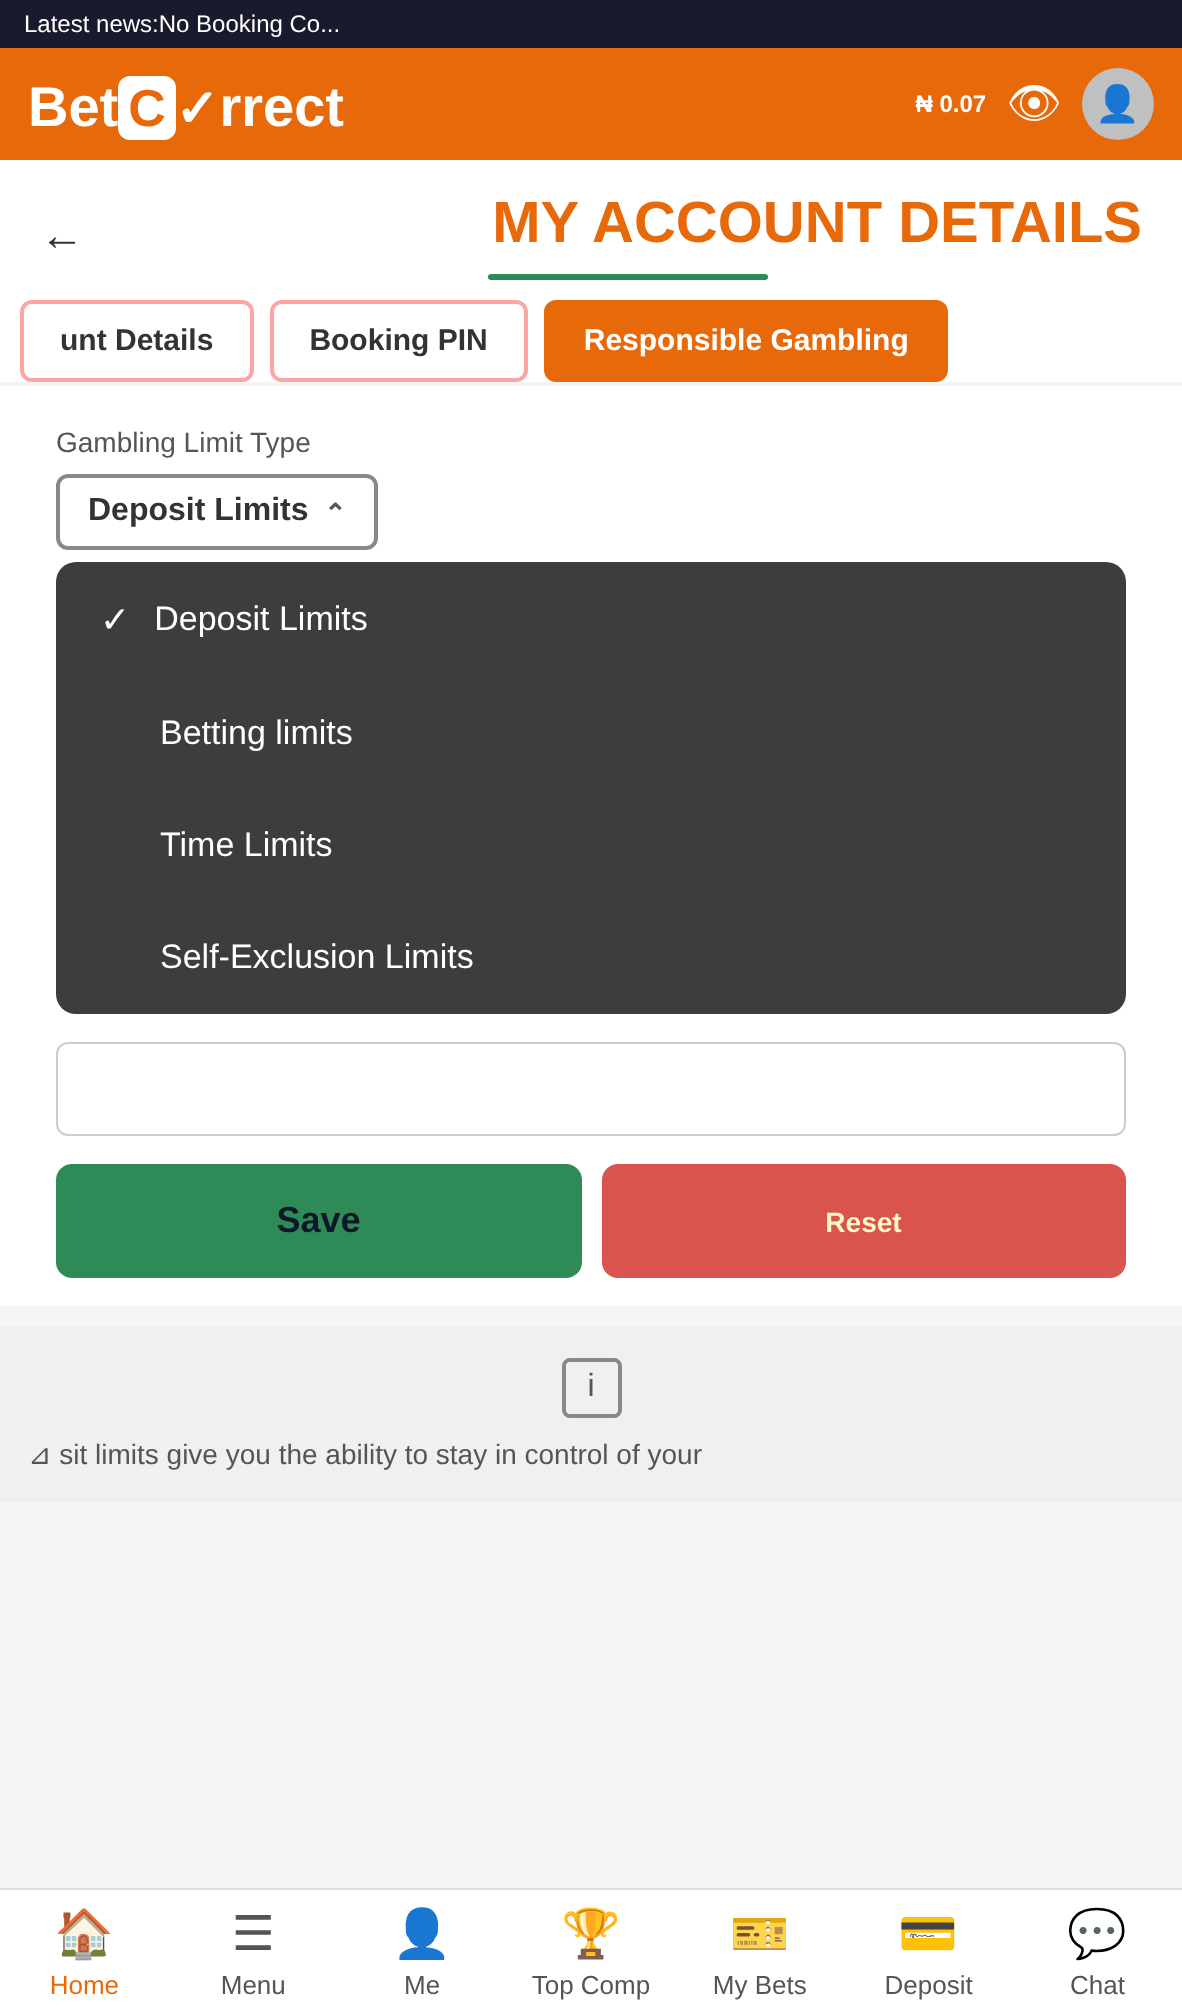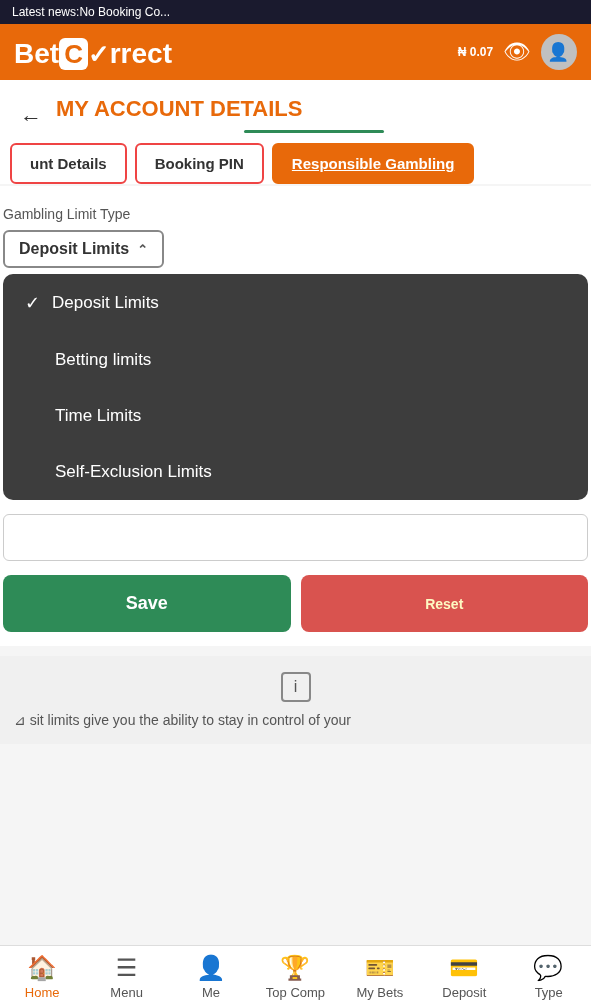--- a/index.html
+++ b/index.html
@@ -91,24 +91,24 @@
       display: flex;
       align-items: center;
       gap: 14px;
     }
     .back-btn {
       font-size: 22px;
       color: #333;
       cursor: pointer;
     }
     .page-title {
-      font-size: 22px;
+      font-size: 29px;
       font-weight: bold;
       color: #e8690a;
-      text-align: left;
+      text-align: right;
       flex: 1;
       padding-bottom: 8px;
     }
     .page-title-underline {
       height: 3px;
       background: #2e8b57;
       width: 140px;
       margin: 0 auto;
       border-radius: 2px;
     }
@@ -122,35 +122,34 @@
       gap: 8px;
       overflow-x: auto;
     }
     .tab-btn {
       padding: 10px 18px;
       border-radius: 6px;
       font-size: 15px;
       font-weight: bold;
       cursor: pointer;
       white-space: nowrap;
-      border: 2px solid #ef4444;
+      border: 2px solid #fca5a5;
       background: #fff;
       color: #333;
     }
     .tab-btn.active {
       background: #e8690a;
       color: #fff;
       border-color: #e8690a;
-      text-decoration: underline;
     }
 
     
     .main-content {
       background: #fff;
-      padding: 20px 3px 14px;
+      padding: 20px 28px 14px;
       margin-top: 2px;
     }
 
     .field-label {
       font-size: 14px;
       color: #555;
       margin-bottom: 8px;
     }
 
     .select-control {
@@ -216,21 +215,21 @@
 
     
     .action-buttons {
       display: flex;
       gap: 10px;
       margin-top: 14px;
     }
     .btn-save {
       flex: 1;
       background: #2e8b57;
-      color: #ffffff;
+      color: #0f172a;
       border: none;
       border-radius: 8px;
       padding: 18px;
       font-size: 18px;
       font-weight: bold;
       cursor: pointer;
     }
     .btn-reset {
       flex: 1;
       background: #d9534f;
@@ -417,15 +416,15 @@
   <div class="nav-item">
     <span class="nav-icon">🎫</span>
     <span class="nav-label">My Bets</span>
   </div>
   <div class="nav-item">
     <span class="nav-icon">💳</span>
     <span class="nav-label">Deposit</span>
   </div>
   <div class="nav-item">
     <span class="nav-icon">💬</span>
-    <span class="nav-label">Type</span>
+    <span class="nav-label">Chat</span>
   </div>
 </div>
 
 </body></html>

